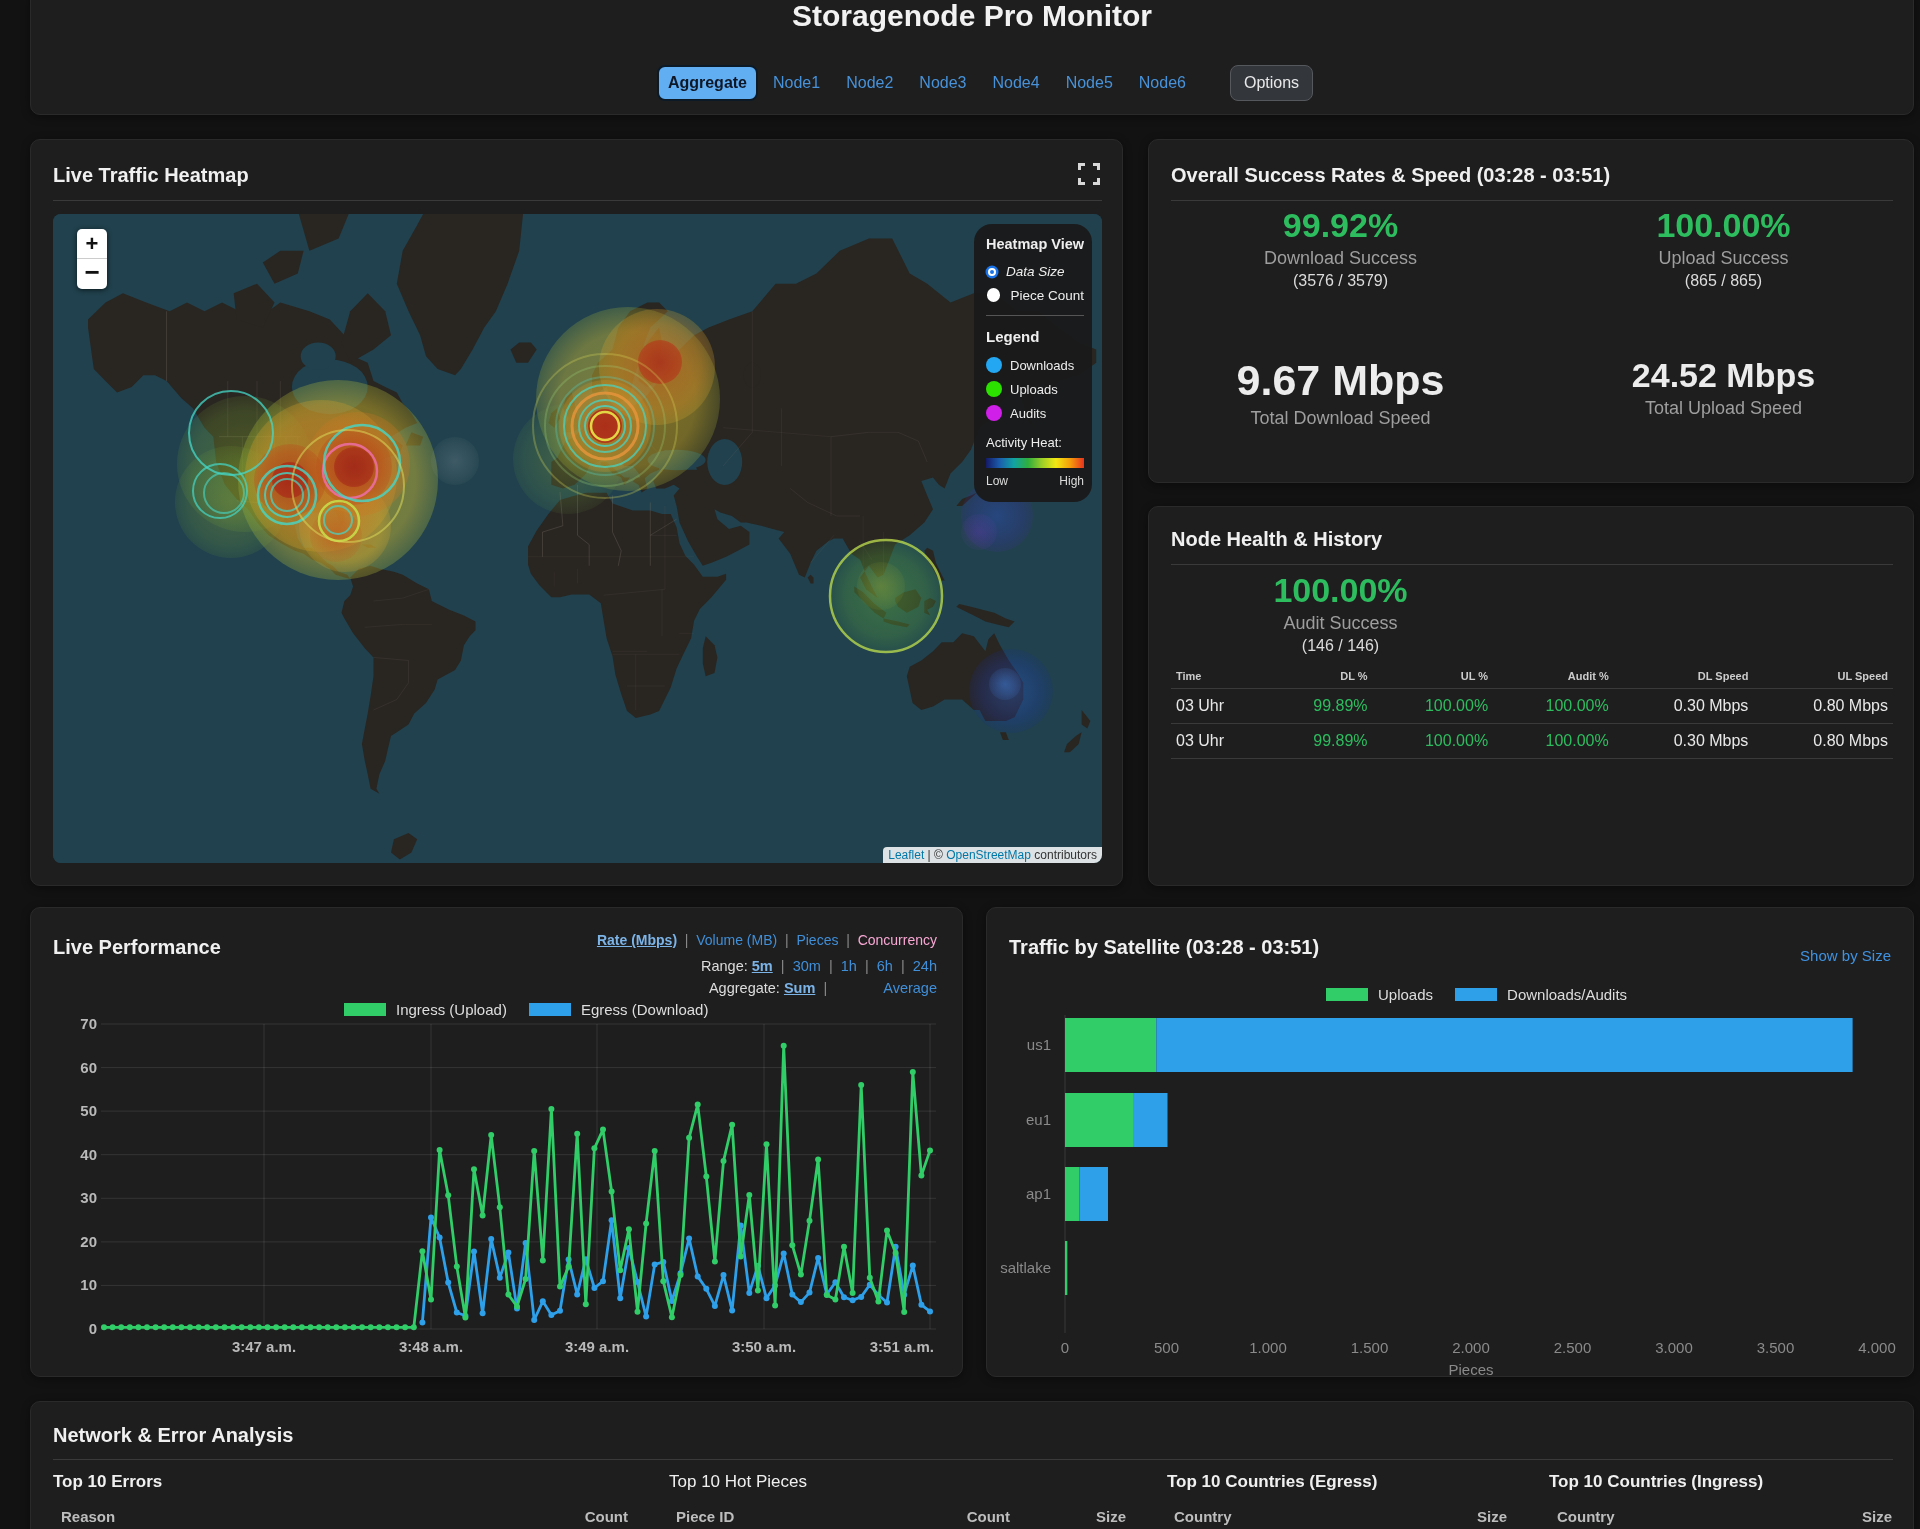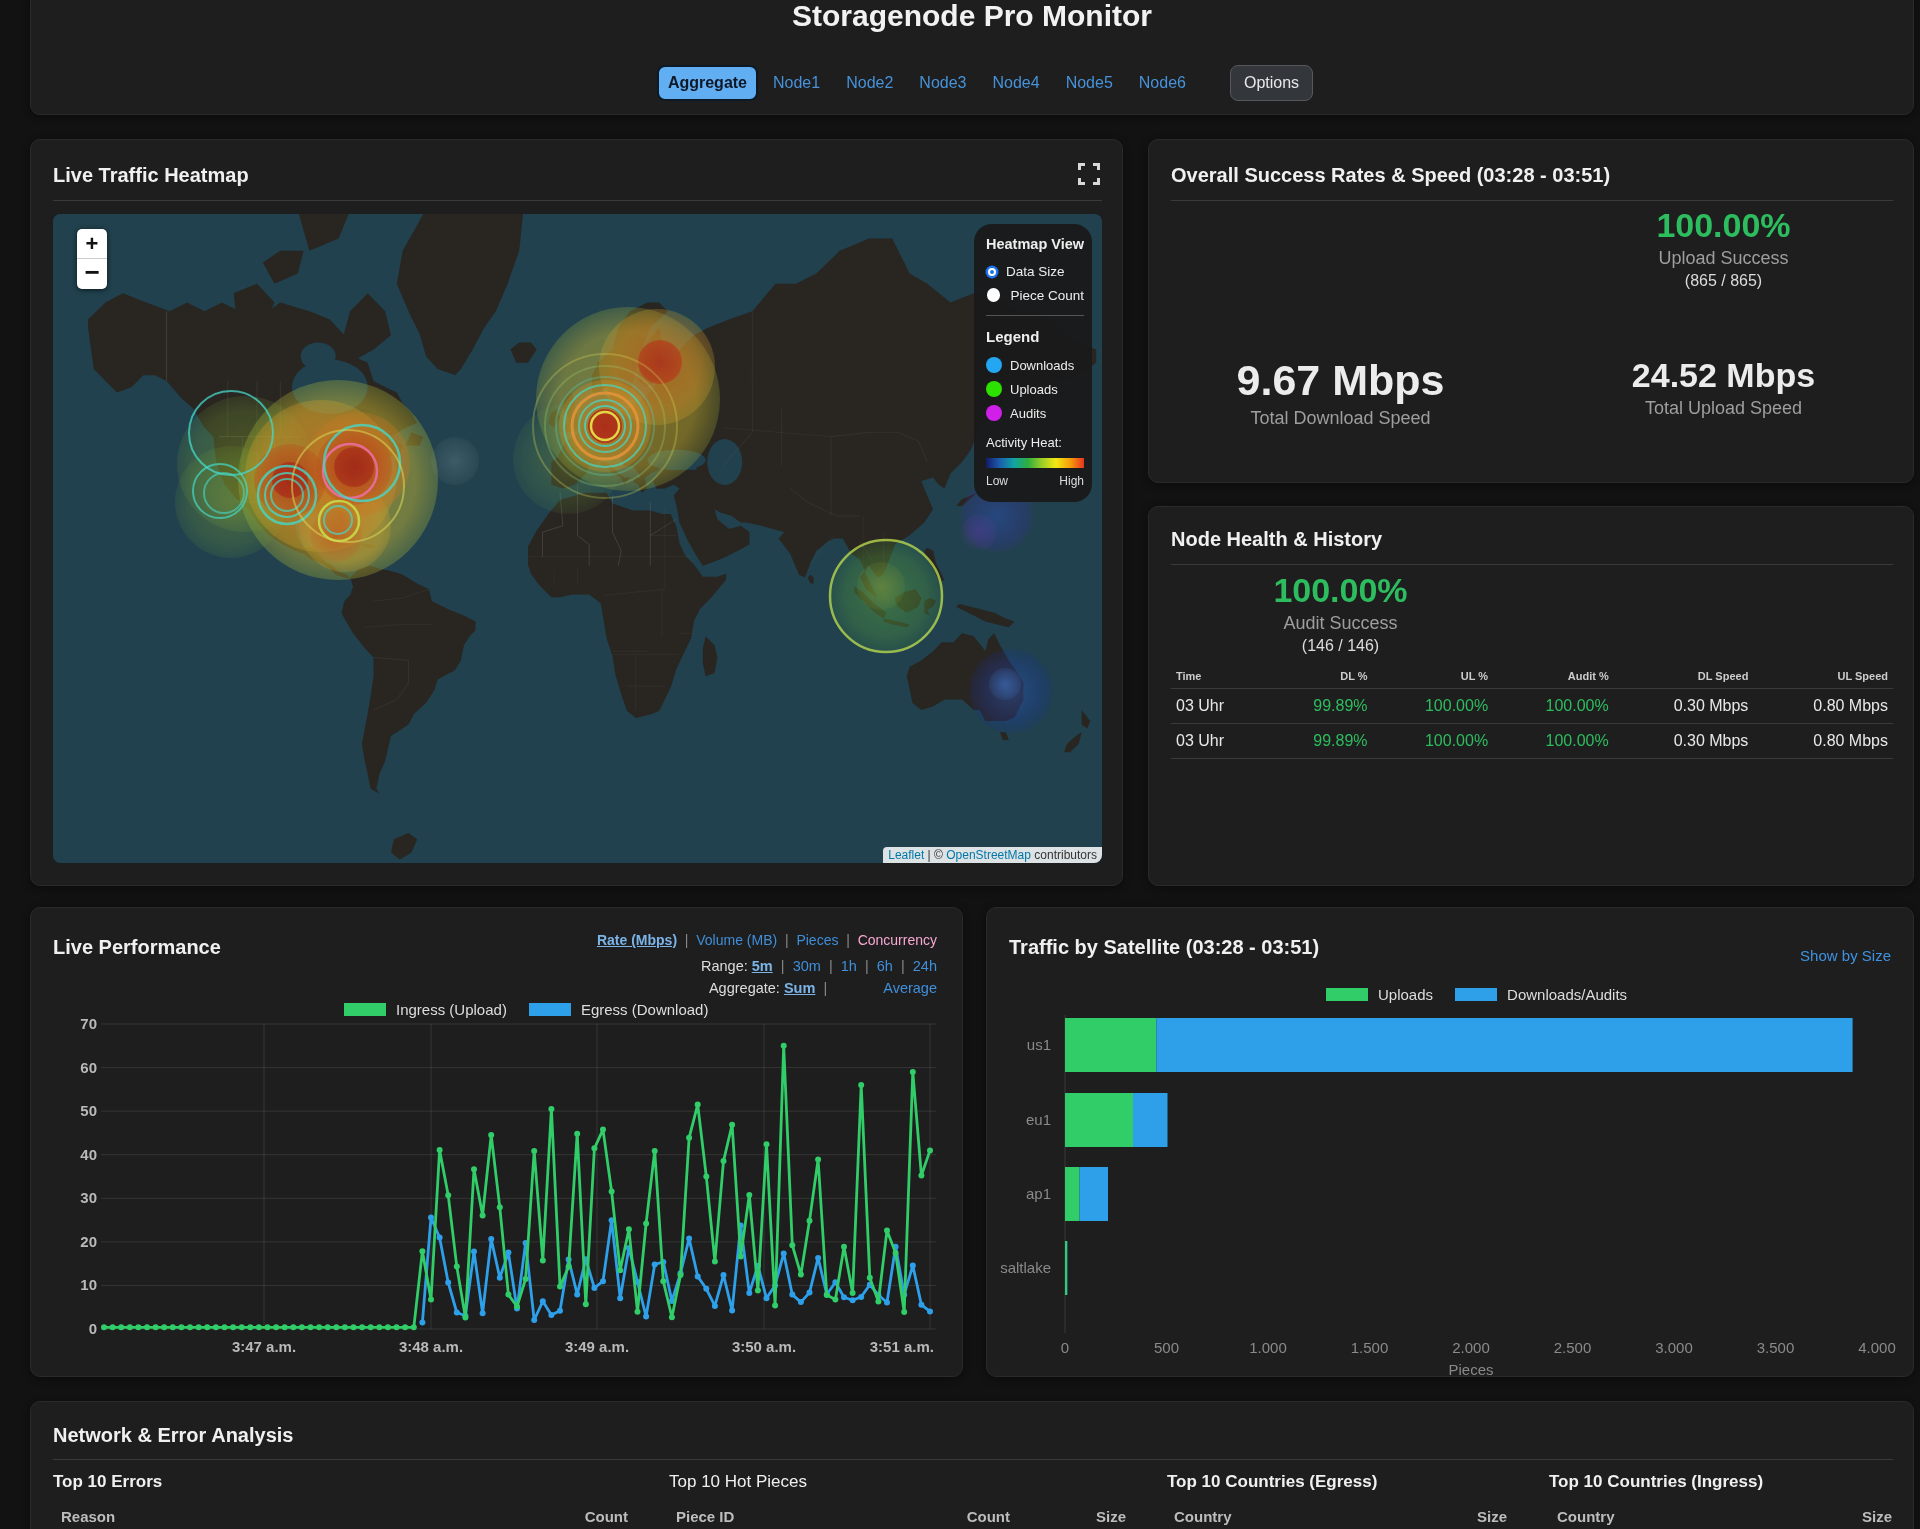--- a/index.html
+++ b/index.html
@@ -166,21 +166,21 @@
         <circle cx="833" cy="382" r="56" fill="none" stroke="#b8d84e" stroke-width="2.5" stroke-opacity="0.8"></circle>
       </svg>
 
     <div style="position:absolute; left:24px; top:15px; width:30px; border-radius:5px; box-shadow:0 1px 5px rgba(0,0,0,0.65); overflow:hidden;">
       <div style="background:#fff; color:#111; width:30px; height:30px; font-size:22px; font-weight:bold; text-align:center; line-height:30px; border-bottom:1px solid #ccc;">+</div>
       <div style="background:#fff; color:#111; width:30px; height:30px; font-size:26px; font-weight:bold; text-align:center; line-height:27px;">−</div>
     </div>
 
     <div style="position:absolute; left:921px; top:10px; width:118px; background:rgba(26,26,26,0.96); border-radius:18px; padding:12px 8px 14px 12px; color:#eee; white-space:nowrap;">
       <div style="font-size:14.5px; font-weight:bold; margin-bottom:12px;">Heatmap View</div>
-      <div style="display:flex; align-items:center; gap:8px; margin-bottom:8px;">
+      <div style="display:flex; align-items:center; gap:8px; margin-bottom:8px;font-style:italic;">
         <span style="width:8px;height:8px;border-radius:50%;background:#1a73e8;border:2.5px solid #fff;box-shadow:0 0 0 2.5px #1a73e8;display:inline-block;margin:2px;"></span>
         <span style="font-size:13.5px;">Data Size</span>
         </div>
       <div style="display:flex; align-items:center; gap:8px;">
         <span style="width:14px;height:14px;border-radius:50%;background:#fff;display:inline-block;margin:1px 2px 1px 1px;"></span>
         <span style="font-size:13.5px;">Piece Count</span>
         </div>
       <div style="height:1px;background:#555;margin:12px 0;"></div>
       <div style="font-size:15px; font-weight:bold; margin-bottom:12px;">Legend</div>
       <div style="display:flex; align-items:center; gap:8px; margin-bottom:8px;">
@@ -204,20 +204,25 @@
     </div>
 
     <div style="position:absolute; right:0; bottom:0; background:rgba(255,255,255,0.85); color:#333; font-size:12px; padding:1px 5px; border-top-left-radius:4px;">
       <a style="color:#0078a8;margin-top:40px;">Leaflet</a> | © <a style="color:#0078a8;">OpenStreetMap</a> contributors</div>
   </div>
 </div>
 
 <div class="card" style="left:1148px; top:139px; width:766px; height:344px;">
   <div class="ctitle" style="position:absolute; left:22px; top:24px;">Overall Success Rates &amp; Speed (03:28 - 03:51)</div>
   <div class="sep" style="left:22px; top:60px; width:722px;"></div>
+  <div style="position:absolute; left:0; top:66px; width:383px; text-align:center;">
+    <div class="green" style="font-size:34px; font-weight:bold;">99.92%</div>
+    <div class="graylbl" style="font-size:18px; margin-top:3px;">Download Success</div>
+    <div style="color:#dcdcdc; font-size:16px; margin-top:3px;">(3576 / 3579)</div>
+  </div>
   <div style="position:absolute; left:383px; top:66px; width:383px; text-align:center;">
     <div class="green" style="font-size:34px; font-weight:bold;">100.00%</div>
     <div class="graylbl" style="font-size:18px; margin-top:3px;">Upload Success</div>
     <div style="color:#dcdcdc; font-size:16px; margin-top:3px;">(865 / 865)</div>
   </div>
   <div style="position:absolute; left:0; top:216px; width:383px; text-align:center;">
     <div style="font-size:43px; font-weight:bold; color:#ececec;">9.67 Mbps</div>
     <div class="graylbl" style="font-size:18px; margin-top:3px;">Total Download Speed</div>
   </div>
   <div style="position:absolute; left:383px; top:216px; width:383px; text-align:center;">

